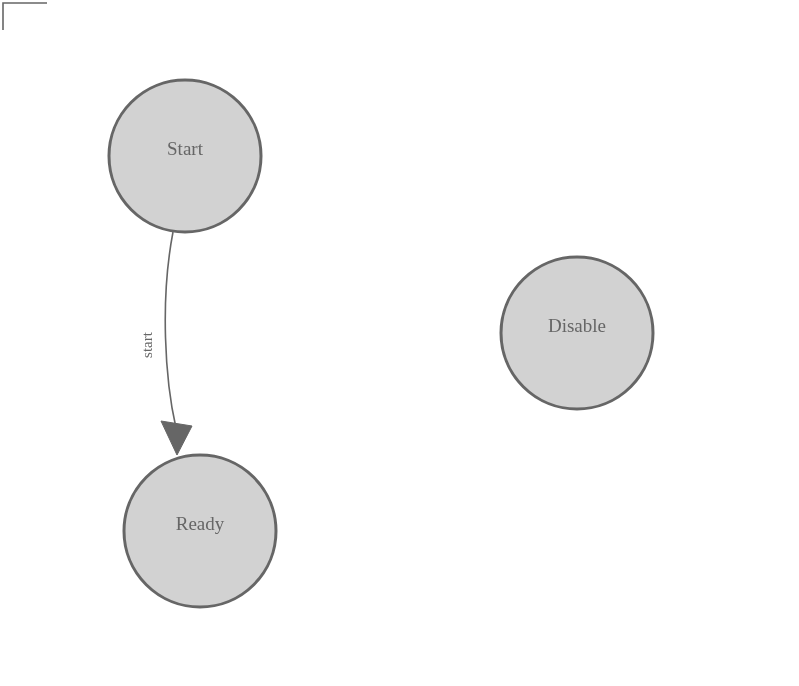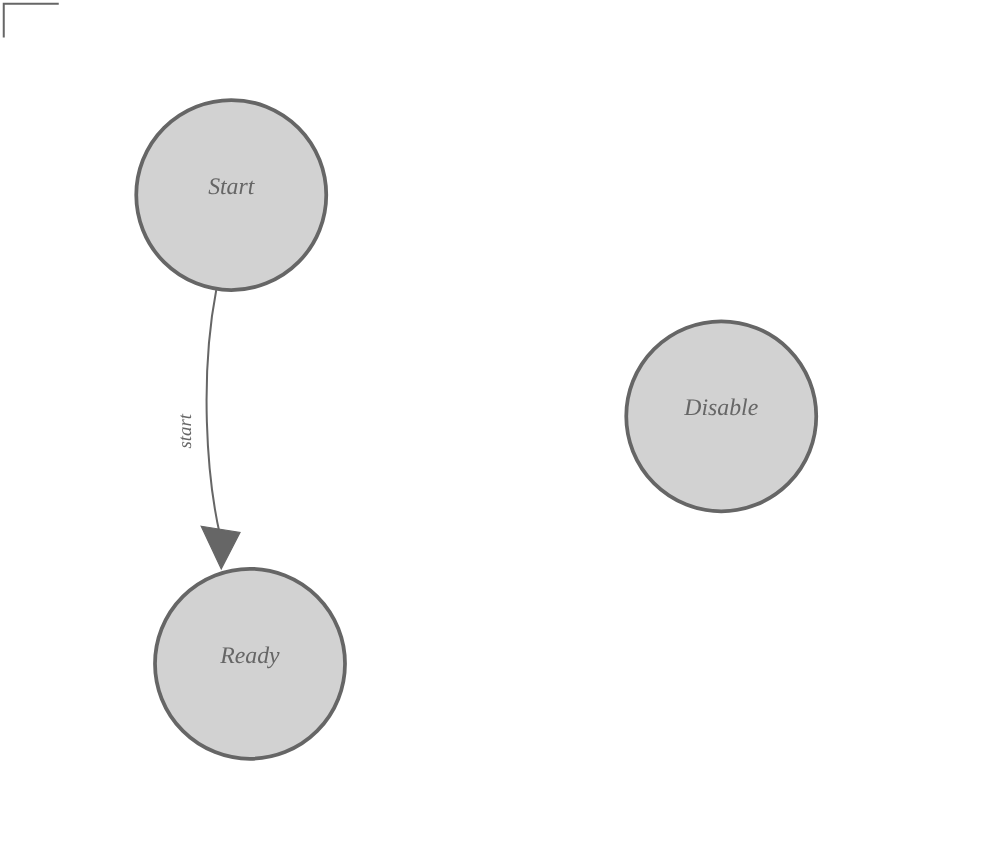--- a/index.html
+++ b/index.html
@@ -11,21 +11,20 @@
     width: 799px;
     height: 686px;
     font-family: "Liberation Serif", serif;
     overflow: hidden;
   }
   #canvas {
     position: relative;
     width: 799px;
     height: 686px;
     background: #ffffff;
-    font-style: italic;
   }
   svg.diagram {
     position: absolute;
     top: 0;
     left: 0;
     width: 799px;
     height: 686px;
   }
   .node-circle {
     fill: #d2d2d2;

